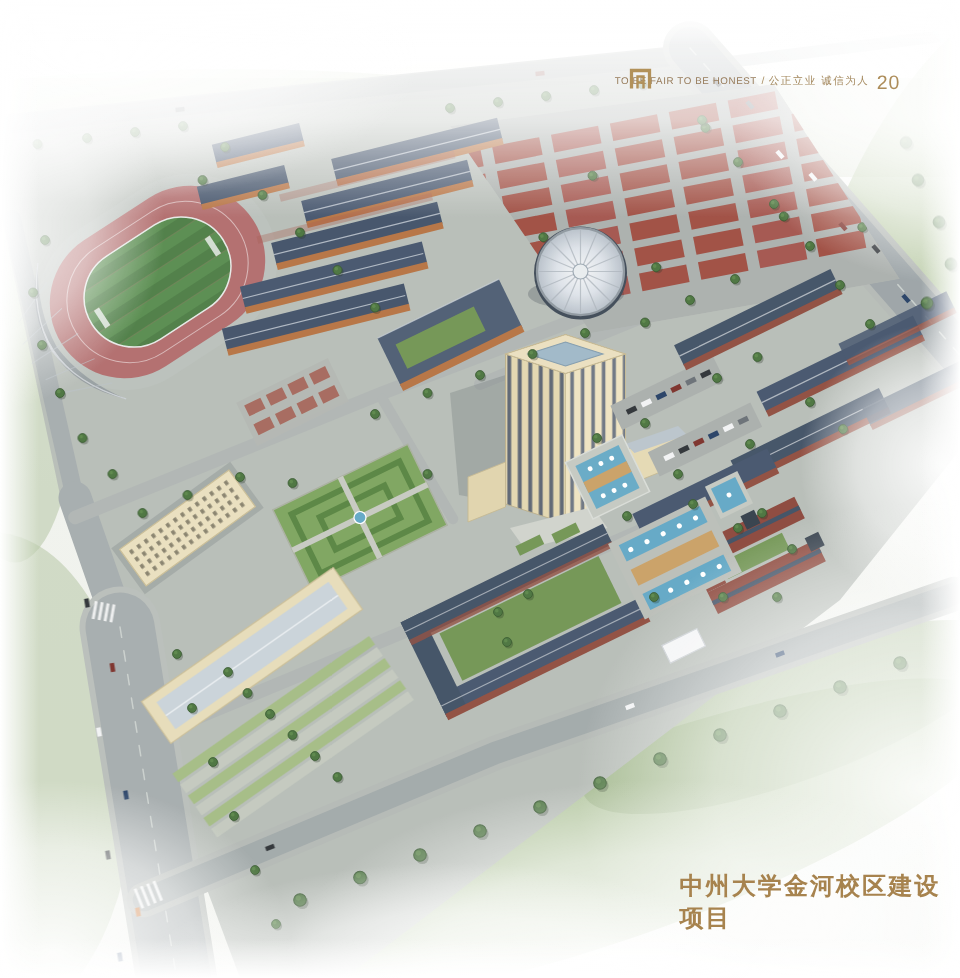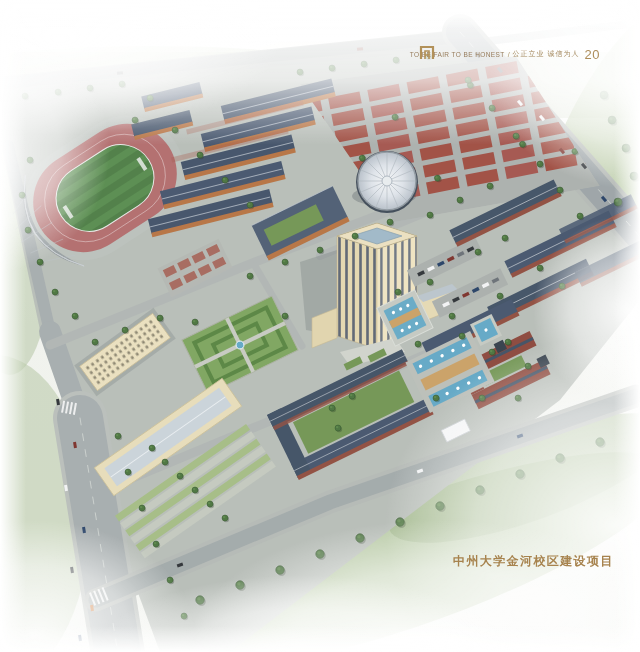--- a/index.html
+++ b/index.html
@@ -13,21 +13,21 @@
   .fade-left{left:0;top:0;bottom:0;width:26px;background:linear-gradient(90deg,#fff,rgba(255,255,255,0));}
   .fade-right{right:0;top:0;bottom:0;width:26px;background:linear-gradient(-90deg,#fff,rgba(255,255,255,0));}
   
   .slogan{position:absolute;top:45px;right:40px;display:flex;align-items:center;height:18px;white-space:nowrap;}
   .slogan-en{font-size:6.5px;letter-spacing:.4px;color:#977c5b;}
   .slogan-sep{font-size:7px;color:#ab9065;margin:0 3px;}
   .slogan-zh{font-size:7px;color:#a3875c;letter-spacing:1px;}
   .logo{margin-left:9px;display:block;}
   .page-num{font-size:13px;color:#ad8d5a;margin-left:5px;letter-spacing:.5px;}
   
-  .project-title{position:absolute;left:453px;top:553px;font-size:12px;font-weight:700;
+  .project-title{position:absolute;left:453px;top:581px;font-size:16px;font-weight:700;
                  color:#a7834e;letter-spacing:1.4px;}
 </style>
 </head>
 <body>
 
 <div class="stage">
 
 <svg width="640" height="652" viewBox="0 0 640 652">
   <defs>
     <linearGradient id="bgGrad" x1="0" y1="0" x2="0" y2="1">

